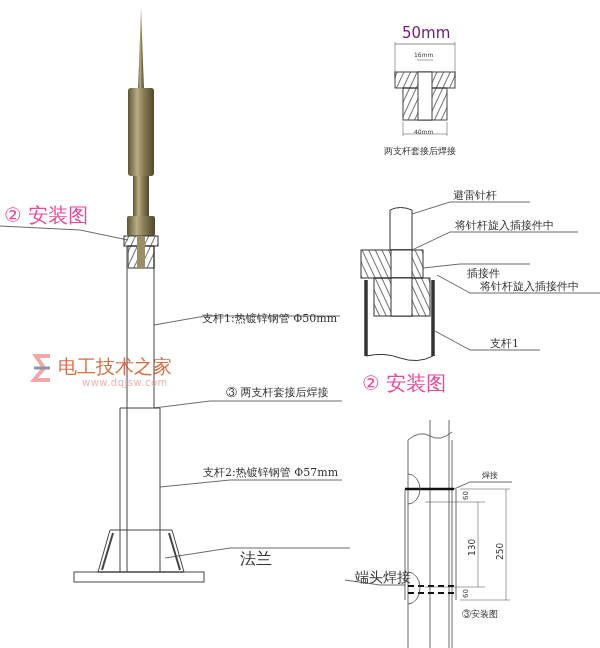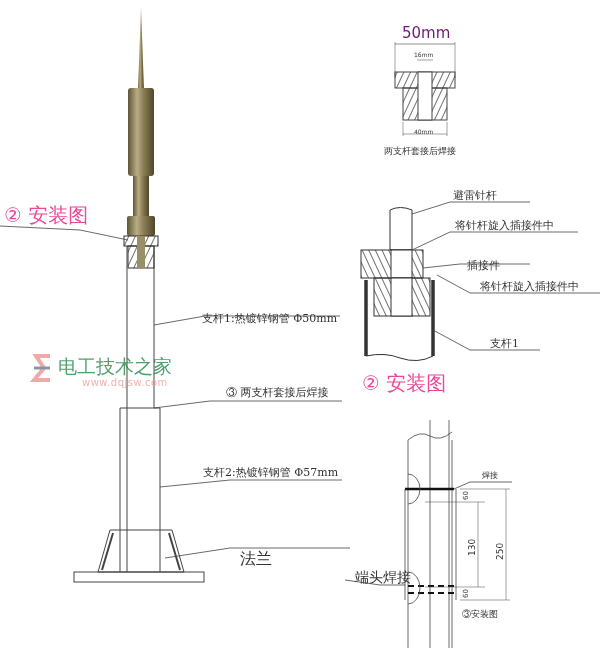--- a/index.html
+++ b/index.html
@@ -2,21 +2,21 @@
 <html><head>
 <meta charset="utf-8">
 <style>
   html, body { margin: 0; padding: 0; background: #ffffff; }
   body { width: 600px; height: 648px; position: relative; overflow: hidden;
          font-family: "DejaVu Serif", "Liberation Serif", serif; color: #333; }
   svg { position: absolute; left: 0; top: 0; }
   .lbl { position: absolute; white-space: nowrap; color: #333; font-size: 11px; }
   .big { font-size: 20px; color: #ec4899; font-family: "DejaVu Sans", sans-serif; }
   .dim { font-family: "DejaVu Sans", sans-serif; }
-  .wm-cn { position: absolute; font-family: "DejaVu Sans", sans-serif; font-size: 19px; color: #15803d; opacity: 0.75; }
+  .wm-cn { position: absolute; font-family: "DejaVu Sans", sans-serif; font-size: 19px; color: #c2410c; opacity: 0.75; }
   .wm-url { position: absolute; font-family: "DejaVu Sans", sans-serif; font-size: 10px; color: #f0a8a8; opacity: 0.9; letter-spacing: 0.5px; }
   .rot { transform: rotate(-90deg); transform-origin: left top; }
 </style>
 </head>
 <body>
 
 <svg width="600" height="648" viewBox="0 0 600 648">
   <defs>
     <linearGradient id="bronze" x1="0" x2="1" y1="0" y2="0">
       <stop offset="0" stop-color="#5e5536"></stop>
@@ -146,21 +146,21 @@
 <div class="wm-cn" style="left:58px;top:354px;">电工技术之家</div>
 <div class="wm-url" style="left:62px;top:377px;margin-left:20px;">www.dqjsw.com</div>
 
 <div class="lbl dim" style="left:402px;top:24px;font-size:15px;color:#701a75;">50mm</div>
 <div class="lbl dim" style="left:414px;top:51px;font-size:6px;">16mm</div>
 <div class="lbl dim" style="left:414px;top:128px;font-size:6px;">40mm</div>
 <div class="lbl" style="left:384px;top:145px;font-size:9px;">两支杆套接后焊接</div>
 
 <div class="lbl" style="left:453px;top:188px;">避雷针杆</div>
 <div class="lbl" style="left:455px;top:218px;">将针杆旋入插接件中</div>
-<div class="lbl" style="left:467px;top:258px;">插接件</div>
+<div class="lbl" style="left:467px;top:266px;">插接件</div>
 <div class="lbl" style="left:480px;top:279px;">将针杆旋入插接件中</div>
 <div class="lbl" style="left:490px;top:336px;">支杆1</div>
 <div class="lbl big" style="left:362px;top:370px;">② 安装图</div>
 
 <div class="lbl" style="left:482px;top:470px;font-size:8px;">焊接</div>
 <div class="lbl" style="left:355px;top:569px;font-size:14px;">端头焊接</div>
 <div class="lbl dim rot" style="left:462px;top:500px;font-size:7px;">60</div>
 <div class="lbl dim rot" style="left:467px;top:556px;font-size:9px;">130</div>
 <div class="lbl dim rot" style="left:495px;top:560px;font-size:9px;">250</div>
 <div class="lbl dim rot" style="left:462px;top:598px;font-size:7px;">60</div>

